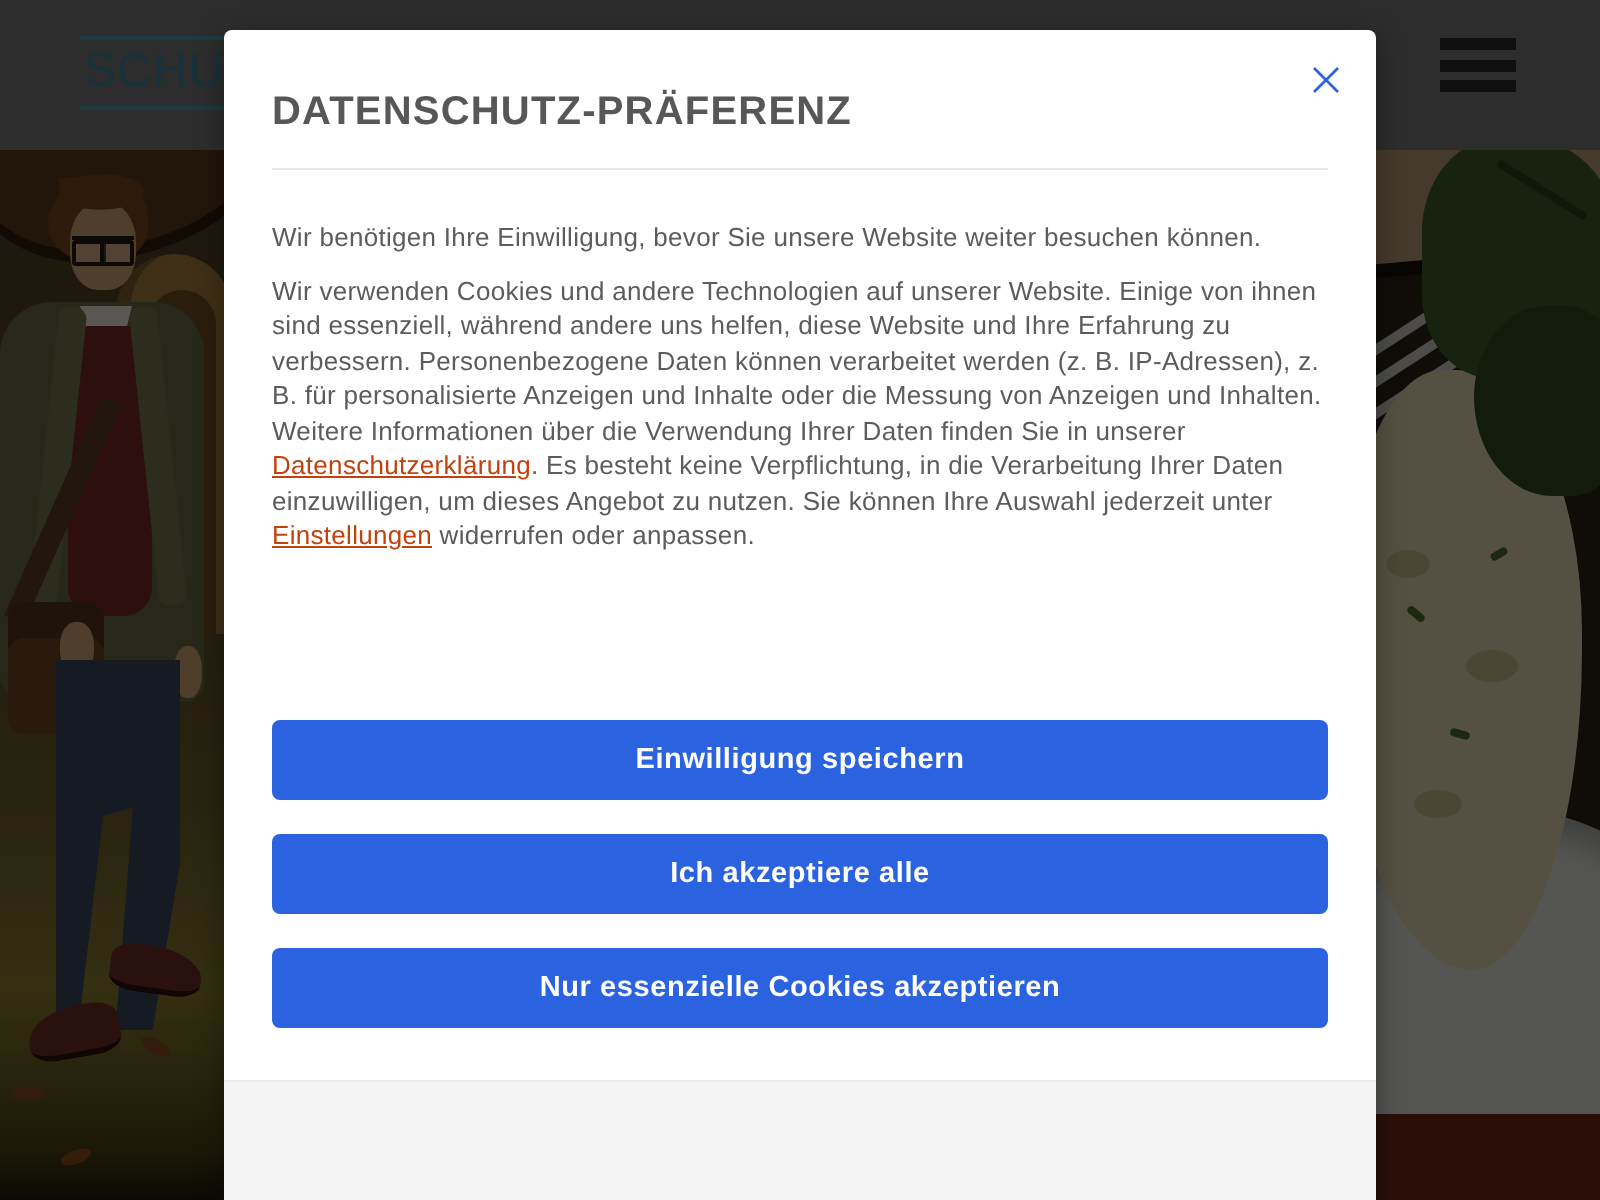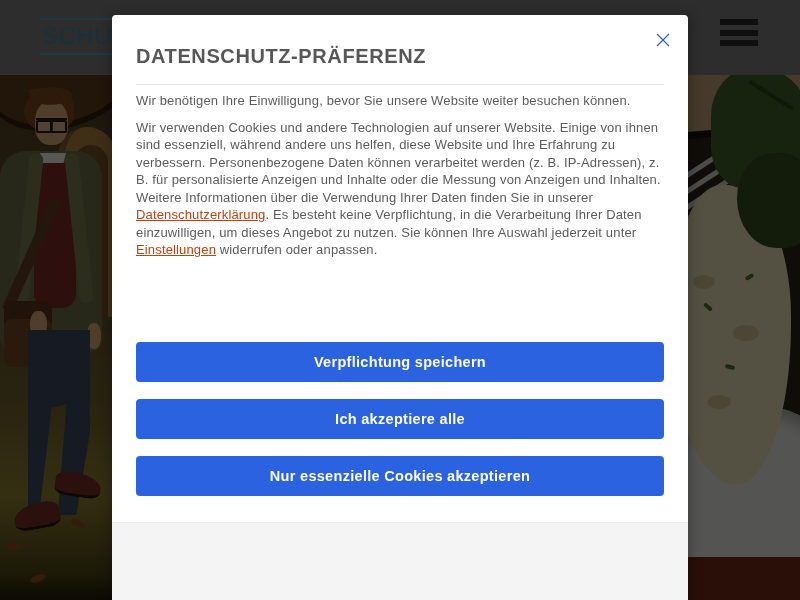--- a/index.html
+++ b/index.html
@@ -90,21 +90,21 @@
   
   .dialog { position: absolute; left: 112px; top: 15px; width: 576px; height: 660px;
     background: #ffffff; border-radius: 4px; z-index: 5;
     box-shadow: 0 3px 14px rgba(0,0,0,0.35); padding: 16px 24px 0 24px;
     display: flex; flex-direction: column; }
   .close-btn { position: absolute; top: 16px; right: 16px; width: 18px; height: 18px;
     cursor: pointer; display: flex; align-items: center; justify-content: center; }
   .dlg-title { margin-top: 14px; text-align: left; font-size: 20px; font-weight: 700;
     color: #575757; letter-spacing: 0.6px; line-height: 22px; }
   .dlg-rule { margin-top: 17px; border: none; border-top: 1px solid #e8e8e8; height: 0; }
-  .dlg-scroll { position: relative; margin-top: 7px; height: 239px; overflow: hidden; }
+  .dlg-scroll { position: relative; margin-top: 25px; height: 239px; overflow: hidden; }
   .dlg-scroll p { font-size: 13px; line-height: 17.5px; color: #5c5c5c;
     letter-spacing: 0.15px; margin-bottom: 9px; }
   .dlg-scroll a { color: #c2410c; text-decoration: underline; cursor: pointer; }
   .fade { position: absolute; left: 0; right: 0; bottom: 0; height: 30px;
     background: linear-gradient(rgba(255,255,255,0), rgba(255,255,255,0.82) 90%);
     pointer-events: none; }
   .btn-col { margin-top: 11px; }
   .consent-btn { display: block; width: 100%; height: 40px; margin-bottom: 17px;
     background: #2b62e0; color: #fdfdfd; border: none; border-radius: 4px;
     font-family: "Liberation Sans", sans-serif; font-size: 14.5px; font-weight: 700;
@@ -179,18 +179,18 @@
     </svg>
   </div>
   <div class="dlg-title">DATENSCHUTZ-PRÄFERENZ</div>
   <hr class="dlg-rule">
   <div class="dlg-scroll">
     <p>Wir benötigen Ihre Einwilligung, bevor Sie unsere Website weiter besuchen können.</p>
     <p><span>Wir verwenden Cookies und andere Technologien auf unserer Website. Einige von ihnen sind essenziell, während andere uns helfen, diese Website und Ihre Erfahrung zu verbessern. Personenbezogene Daten können verarbeitet werden (z. B. IP-Adressen), z. B. für personalisierte Anzeigen und Inhalte oder die Messung von Anzeigen und Inhalten. Weitere Informationen über die Verwendung Ihrer Daten finden Sie in unserer </span><a>Datenschutzerklärung</a><span>. Es besteht keine Verpflichtung, in die Verarbeitung Ihrer Daten einzuwilligen, um dieses Angebot zu nutzen. Sie können Ihre Auswahl jederzeit unter </span><a>Einstellungen</a><span> widerrufen oder anpassen.</span></p>
     <div class="fade"></div>
   </div>
   <div class="btn-col">
-    <button class="consent-btn">Verpflichtung speichern</button>
+    <button class="consent-btn">Einwilligung speichern</button>
     <button class="consent-btn">Ich akzeptiere alle</button>
     <button class="consent-btn">Nur essenzielle Cookies akzeptieren</button>
   </div>
   <div class="dlg-footer"></div>
 </div>
 
 </body></html>

